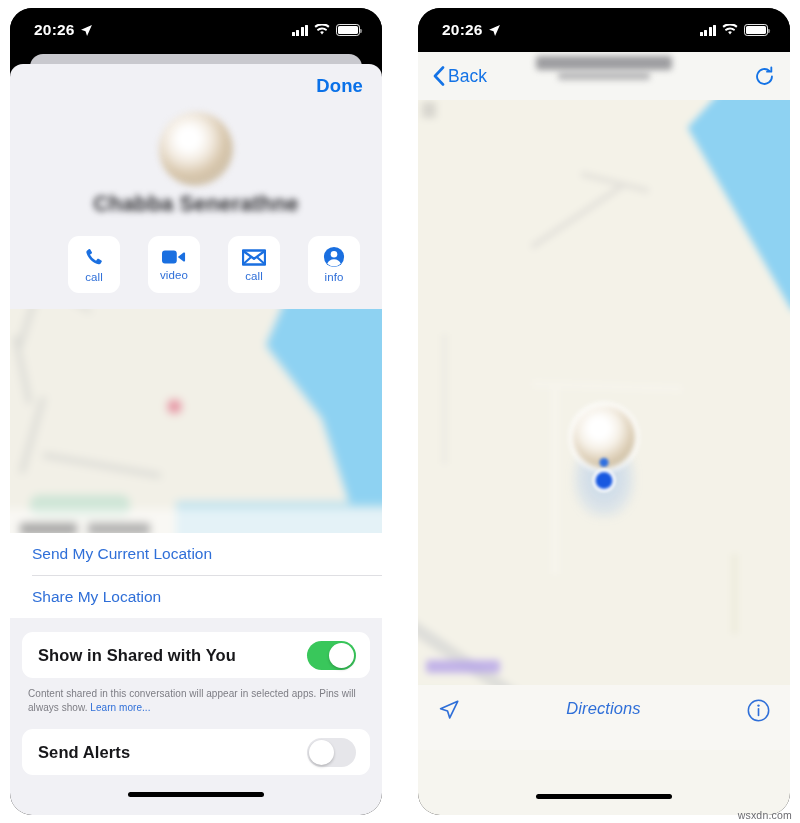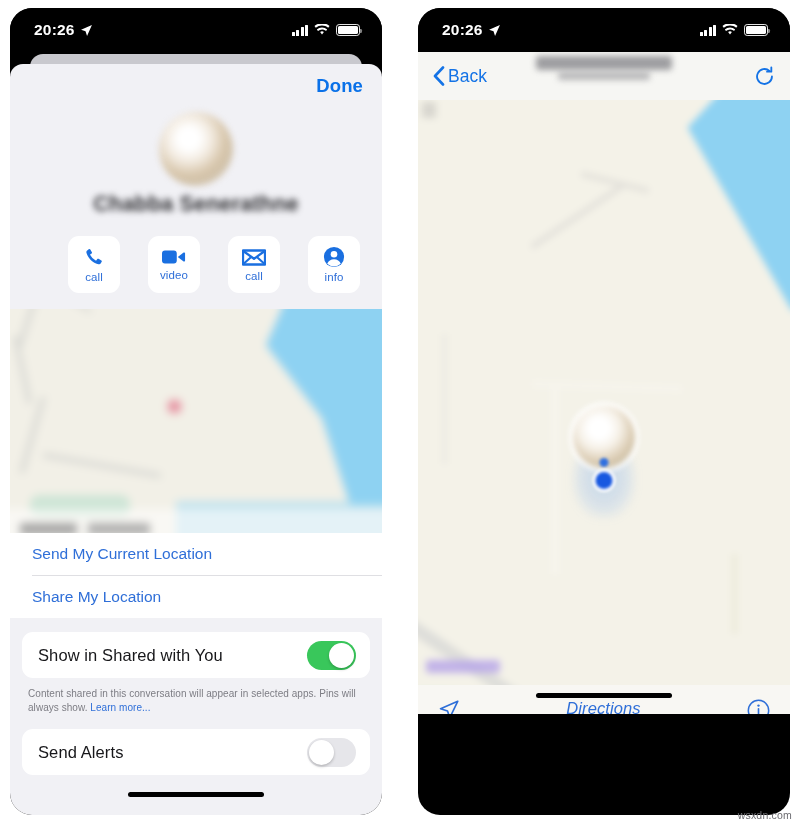--- a/index.html
+++ b/index.html
@@ -146,21 +146,21 @@
   
   .card { background: #fff; }
   .row {
     height: 42px; display: flex; align-items: center;
     padding: 0 22px; font-size: 15.5px;
     cursor: pointer;
   }
   .row.link { color: #2f6fd8; }
   .hair { height: 1px; background: #dfdfe3; margin-left: 22px; }
 
-  .group { margin: 14px 12px 0; border-radius: 11px; overflow: hidden; background: #fff; }
+  .group { margin: 14px 12px 0; border-radius: 11px; overflow: hidden; background: #fff; font-weight: bold; }
   .toggle-row {
     height: 46px; display: flex; align-items: center;
     justify-content: space-between; padding: 0 14px 0 16px;
     background: #fff;
   }
   .toggle-label { font-size: 16.5px; color: #17171a; letter-spacing: .1px; }
   .switch {
     width: 49px; height: 29px; border-radius: 15px; position: relative;
     cursor: pointer; flex: none;
   }
@@ -182,21 +182,21 @@
 
   
   .home-ind {
     position: absolute; left: 50%; transform: translateX(-50%);
     width: 136px; height: 5px; border-radius: 3px; background: #000;
   }
   .home-ind.lft { bottom: 18px; }
   .home-ind.rgt { bottom: 16px; }
 
   
-  .r-screen { position: relative; height: 662px; background: #f6f5ef; overflow: hidden; }
+  .r-screen { position: relative; height: 763px; background: #f6f5ef; overflow: hidden; }
   .navbar {
     position: relative; height: 48px;
     background: #f6f6f3;
     display: flex; align-items: center; padding: 0 15px;
   }
   .back-btn {
     display: flex; align-items: center; gap: 3px;
     color: #1473e6; font-size: 17.5px; cursor: pointer;
     background: none; border: none; font-family: inherit;
   }

